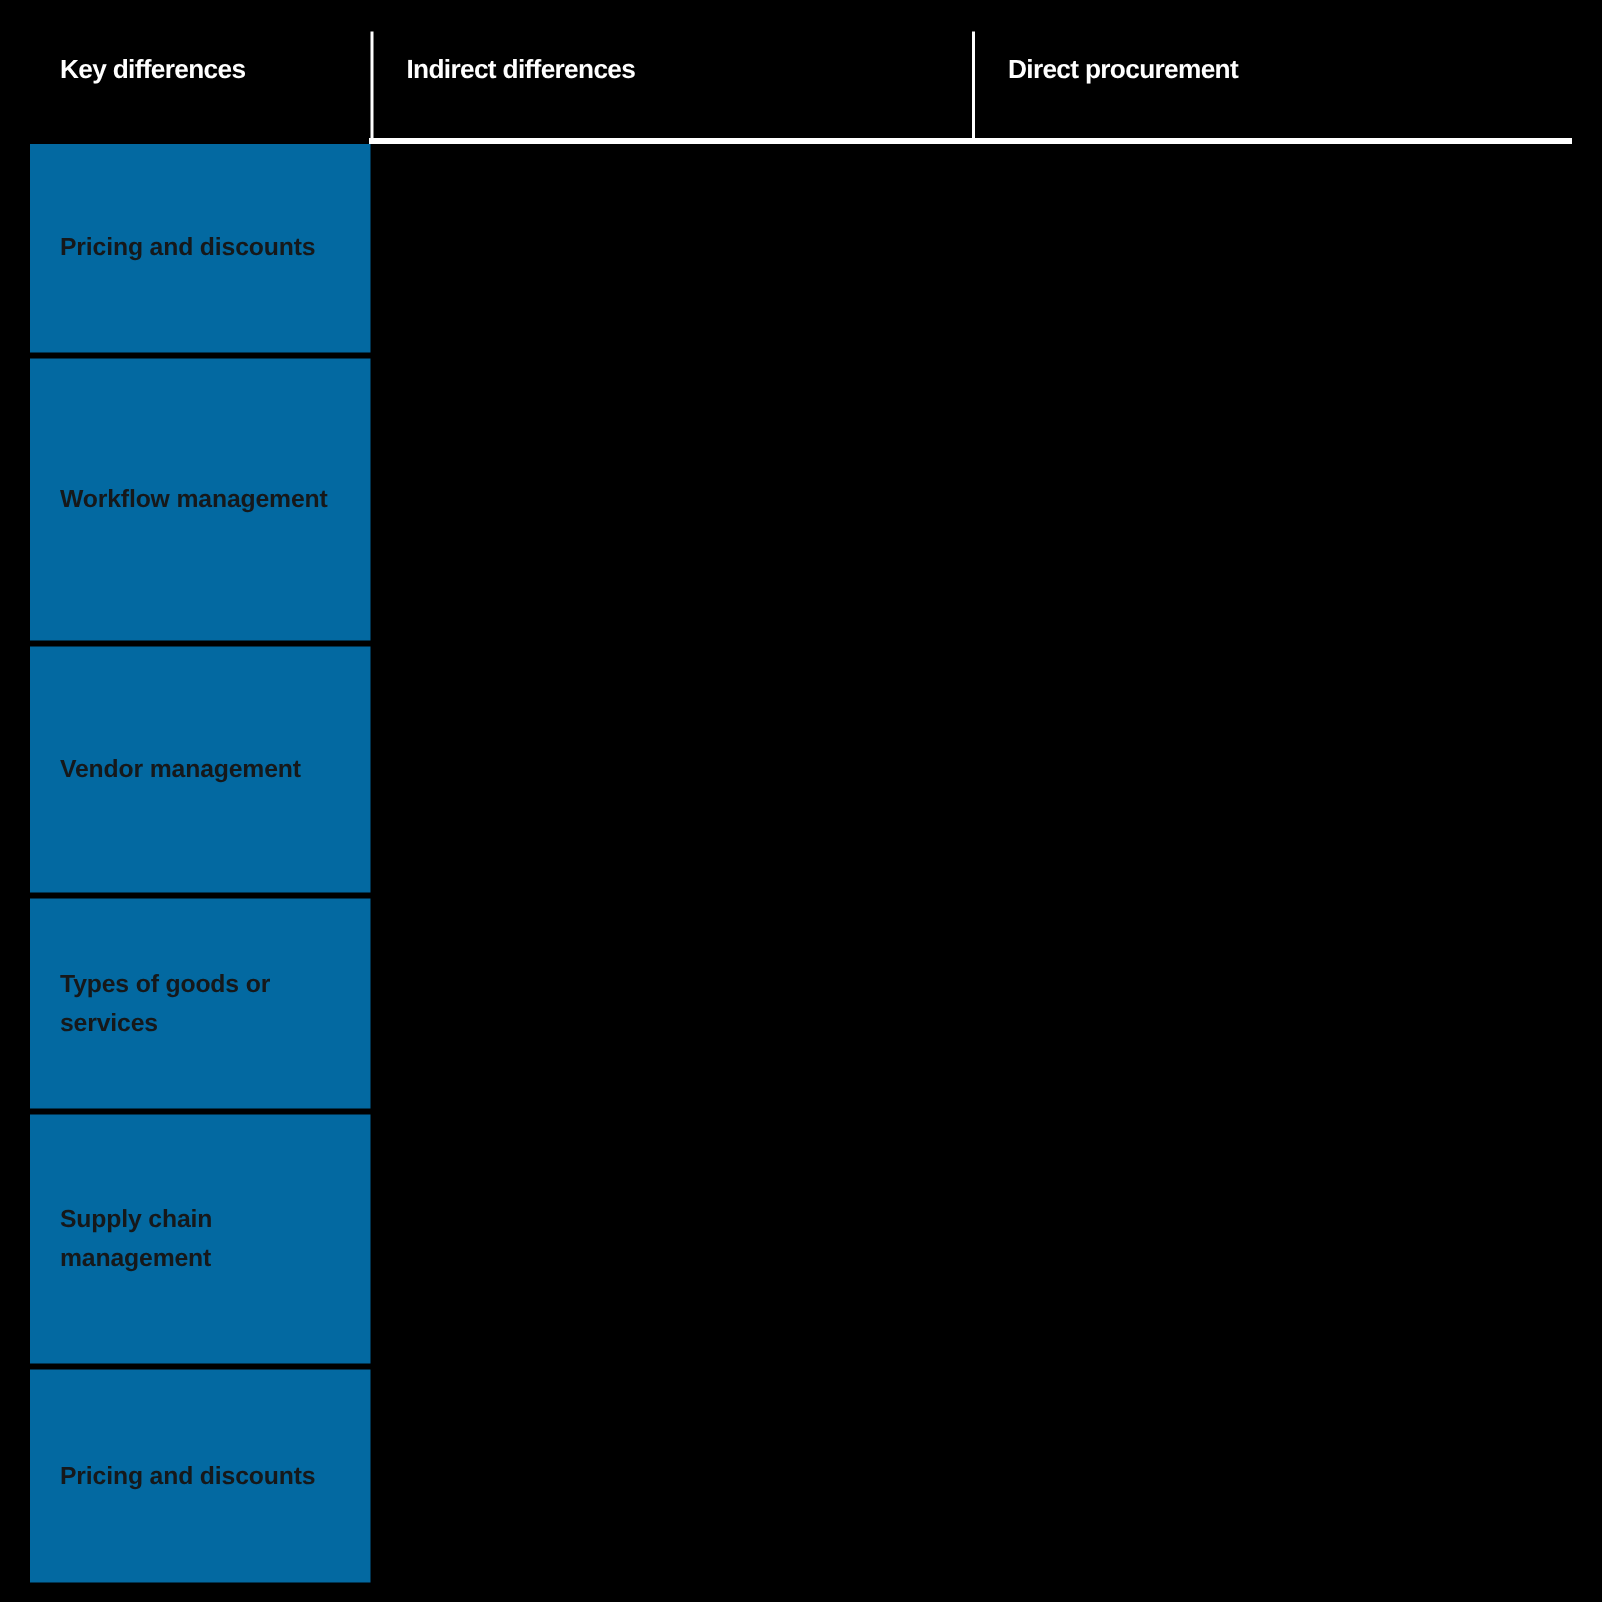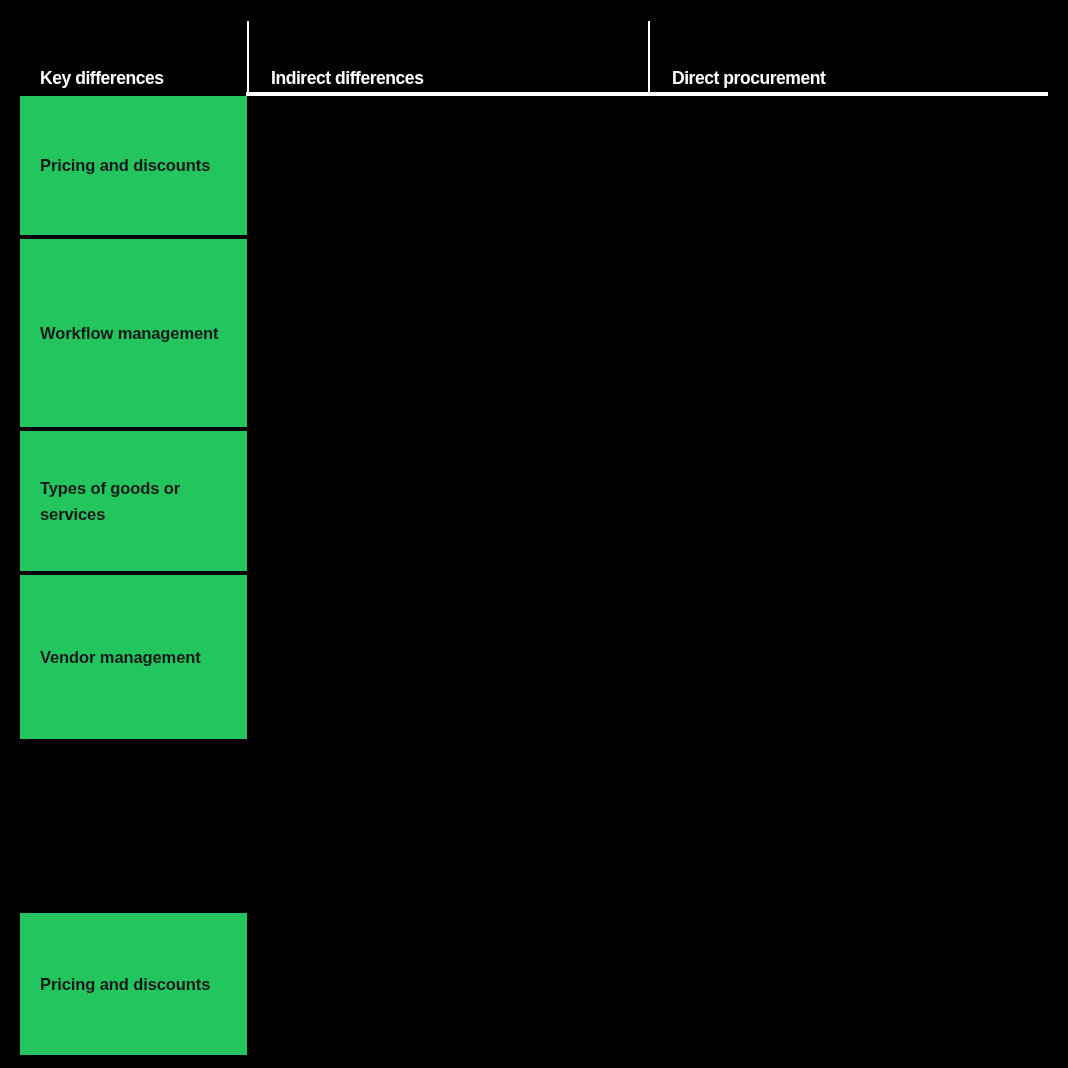--- a/index.html
+++ b/index.html
@@ -37,21 +37,20 @@
     display: flex;
     align-items: center;
     box-sizing: border-box;
     color: #ffffff;
     font-family: "Liberation Sans", sans-serif;
     font-weight: 700;
     font-size: 17.5px;
     letter-spacing: -0.45px;
     line-height: 1.1;
     white-space: nowrap;
-    margin-top: 32px;
   }
   .header-cell.col-key      { left: 0px;   width: 248px; padding-left: 40px; }
   .header-cell.col-indirect { left: 248px; width: 401px; padding-left: 23px; }
   .header-cell.col-direct   { left: 649px; width: 457px; padding-left: 23px; }
 
   
   .header-divider {
     position: absolute;
     top: 21px;
     width: 2px;
@@ -83,21 +82,21 @@
     width: 1068px;
     margin-bottom: 4px;
   }
   .row-label-cell {
     position: absolute;
     left: 20px;
     top: 0;
     width: 227px;
     height: 100%;
     box-sizing: border-box;
-    background: #22c55e;
+    background: #0369a1;
     display: flex;
     align-items: center;
     padding: 0 20px;
   }
   .row-label-text {
     color: #16181A;
     font-family: "Liberation Sans", sans-serif;
     font-weight: 700;
     font-size: 16.5px;
     line-height: 1.58;
@@ -147,35 +146,38 @@
         <div class="row-value-cell col-indirect"></div>
         <div class="row-value-cell col-direct"></div>
       </div>
       <div class="table-row" style="height: 188px;">
         <div class="row-label-cell">
           <div class="row-label-text">Workflow management</div>
         </div>
         <div class="row-value-cell col-indirect"></div>
         <div class="row-value-cell col-direct"></div>
       </div>
+      <div class="table-row" style="height: 164px;">
+        <div class="row-label-cell">
+          <div class="row-label-text">Vendor management</div>
+        </div>
+        <div class="row-value-cell col-indirect"></div>
+        <div class="row-value-cell col-direct"></div>
+      </div>
       <div class="table-row" style="height: 140px;">
         <div class="row-label-cell">
           <div class="row-label-text">Types of goods or services</div>
         </div>
         <div class="row-value-cell col-indirect"></div>
         <div class="row-value-cell col-direct"></div>
       </div>
-      <div class="table-row" style="height: 164px;">
+      <div class="table-row" style="height: 166px;">
         <div class="row-label-cell">
-          <div class="row-label-text">Vendor management</div>
+          <div class="row-label-text">Supply chain management</div>
         </div>
-        <div class="row-value-cell col-indirect"></div>
-        <div class="row-value-cell col-direct"></div>
-      </div>
-      <div class="table-row" style="height: 166px;">
         <div class="row-value-cell col-indirect"></div>
         <div class="row-value-cell col-direct"></div>
       </div>
       <div class="table-row" style="height: 142px;">
         <div class="row-label-cell">
           <div class="row-label-text">Pricing and discounts</div>
         </div>
         <div class="row-value-cell col-indirect"></div>
         <div class="row-value-cell col-direct"></div>
       </div>

